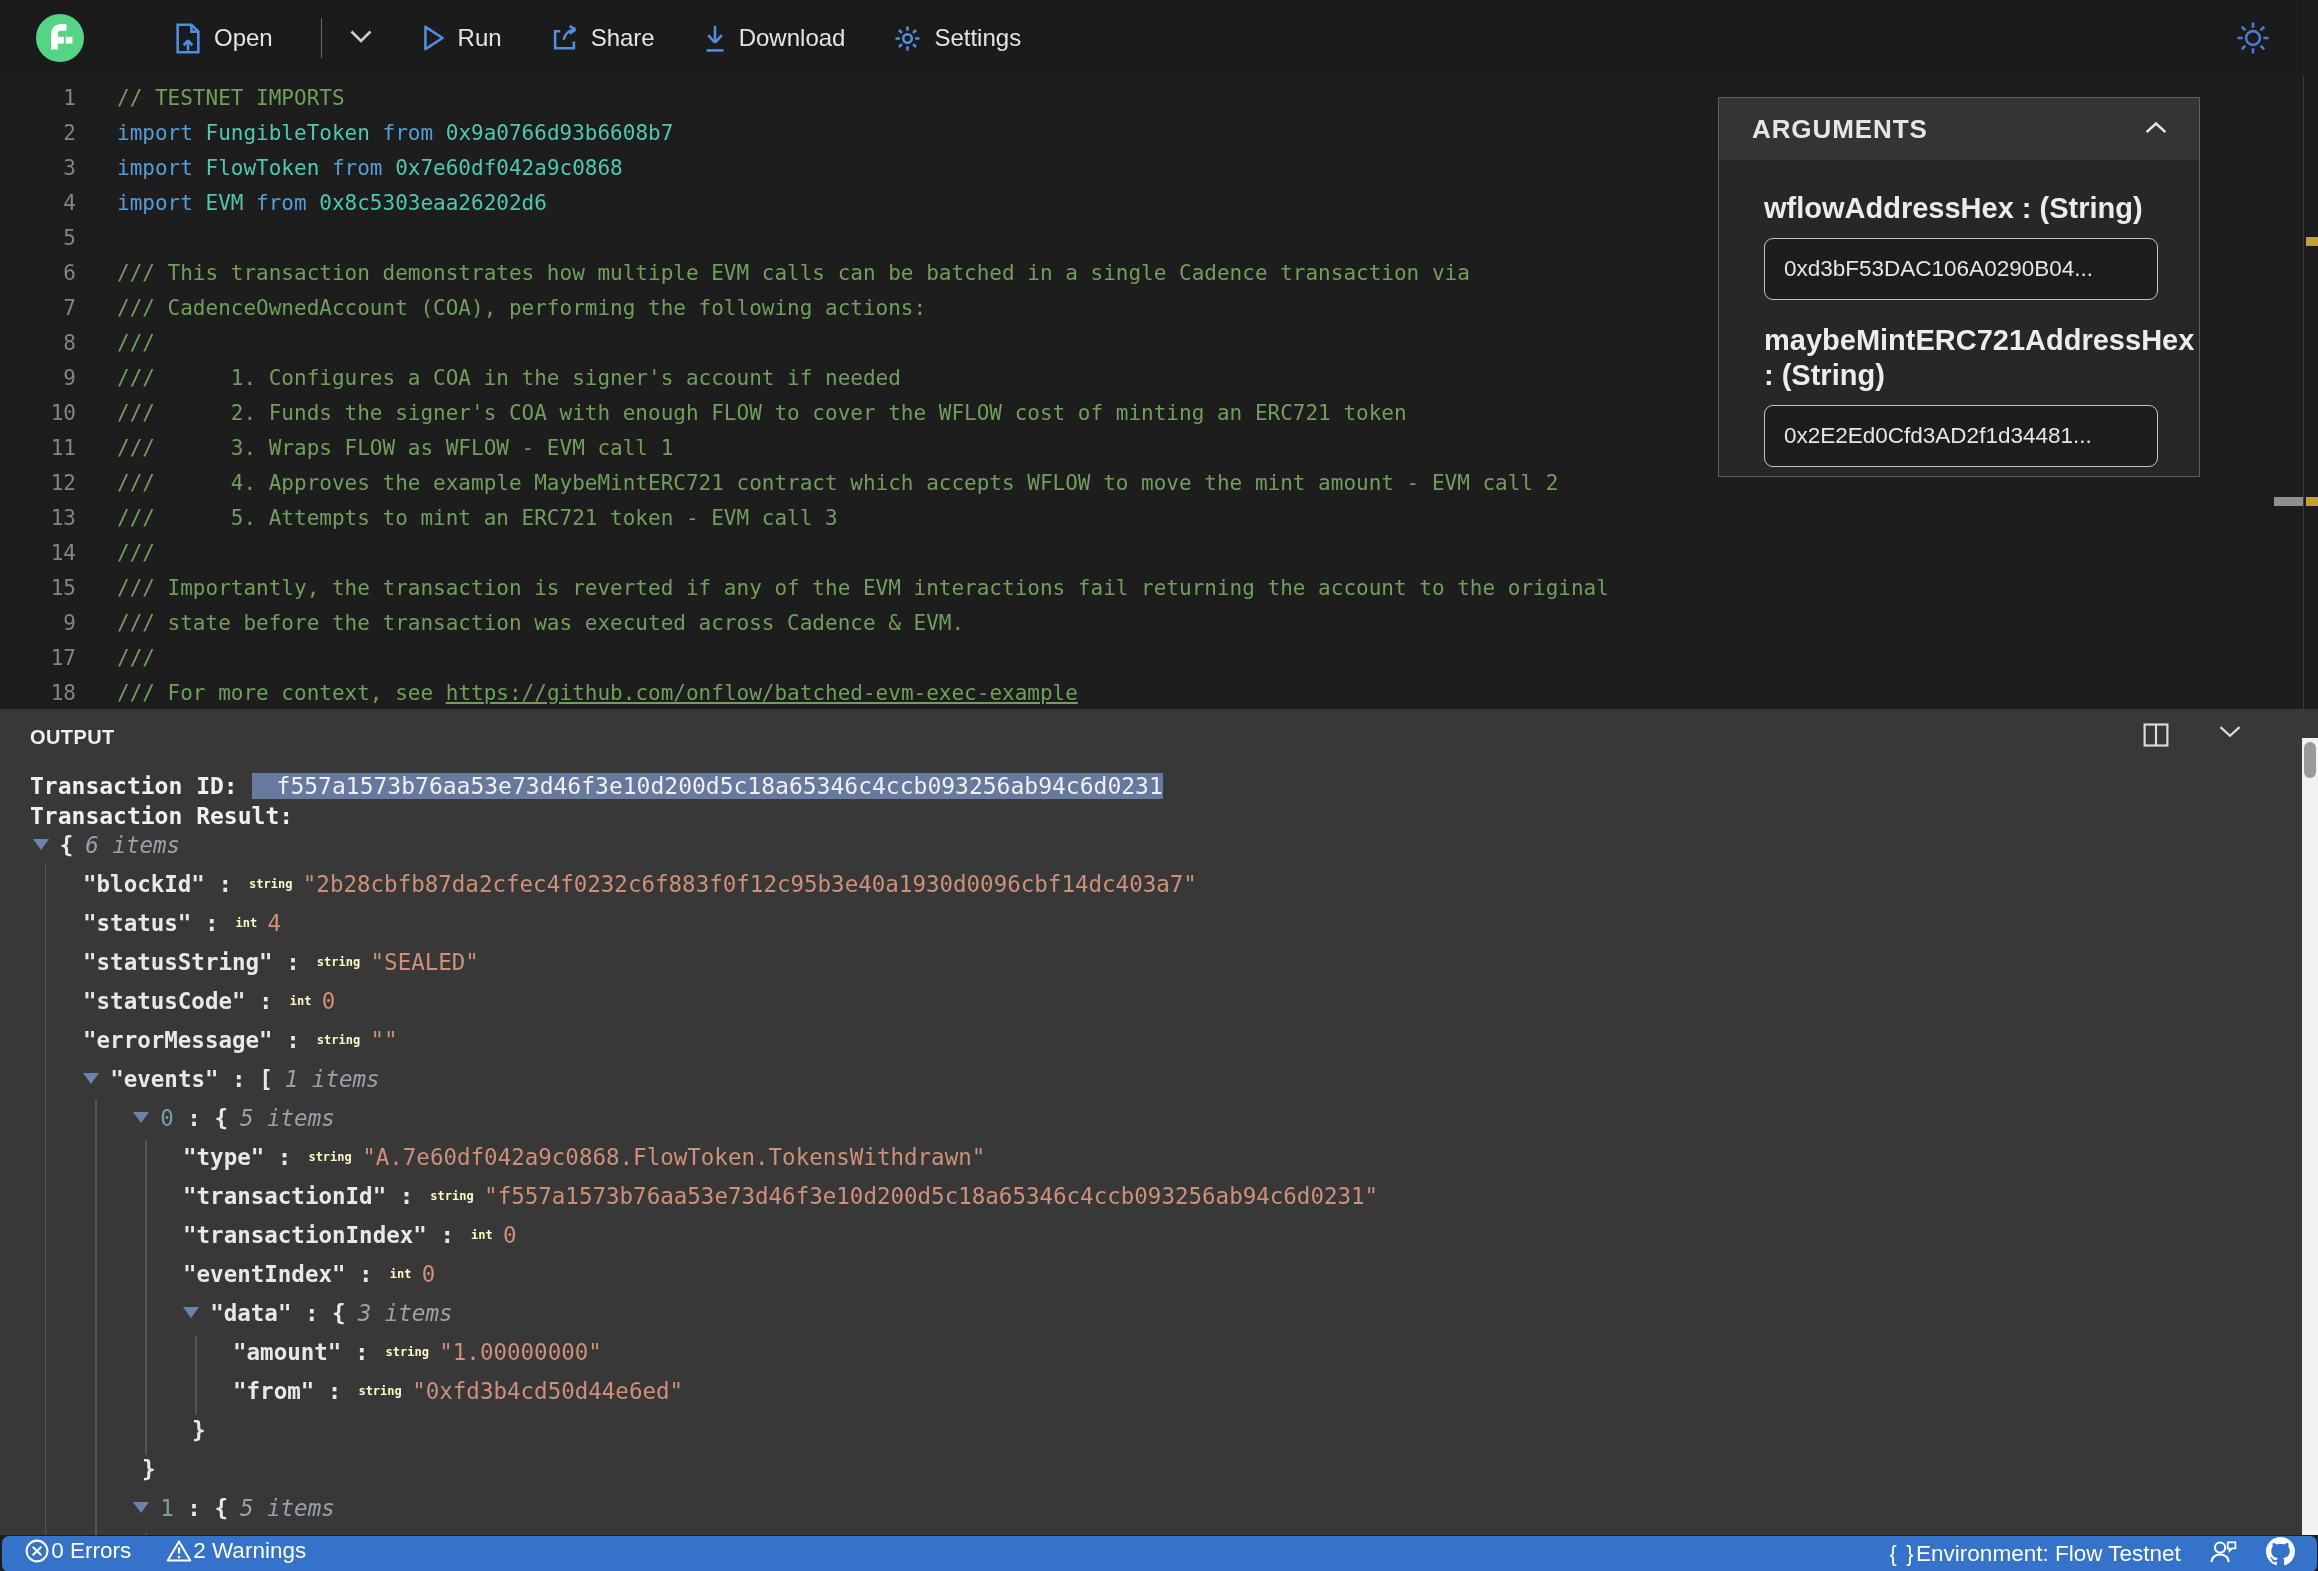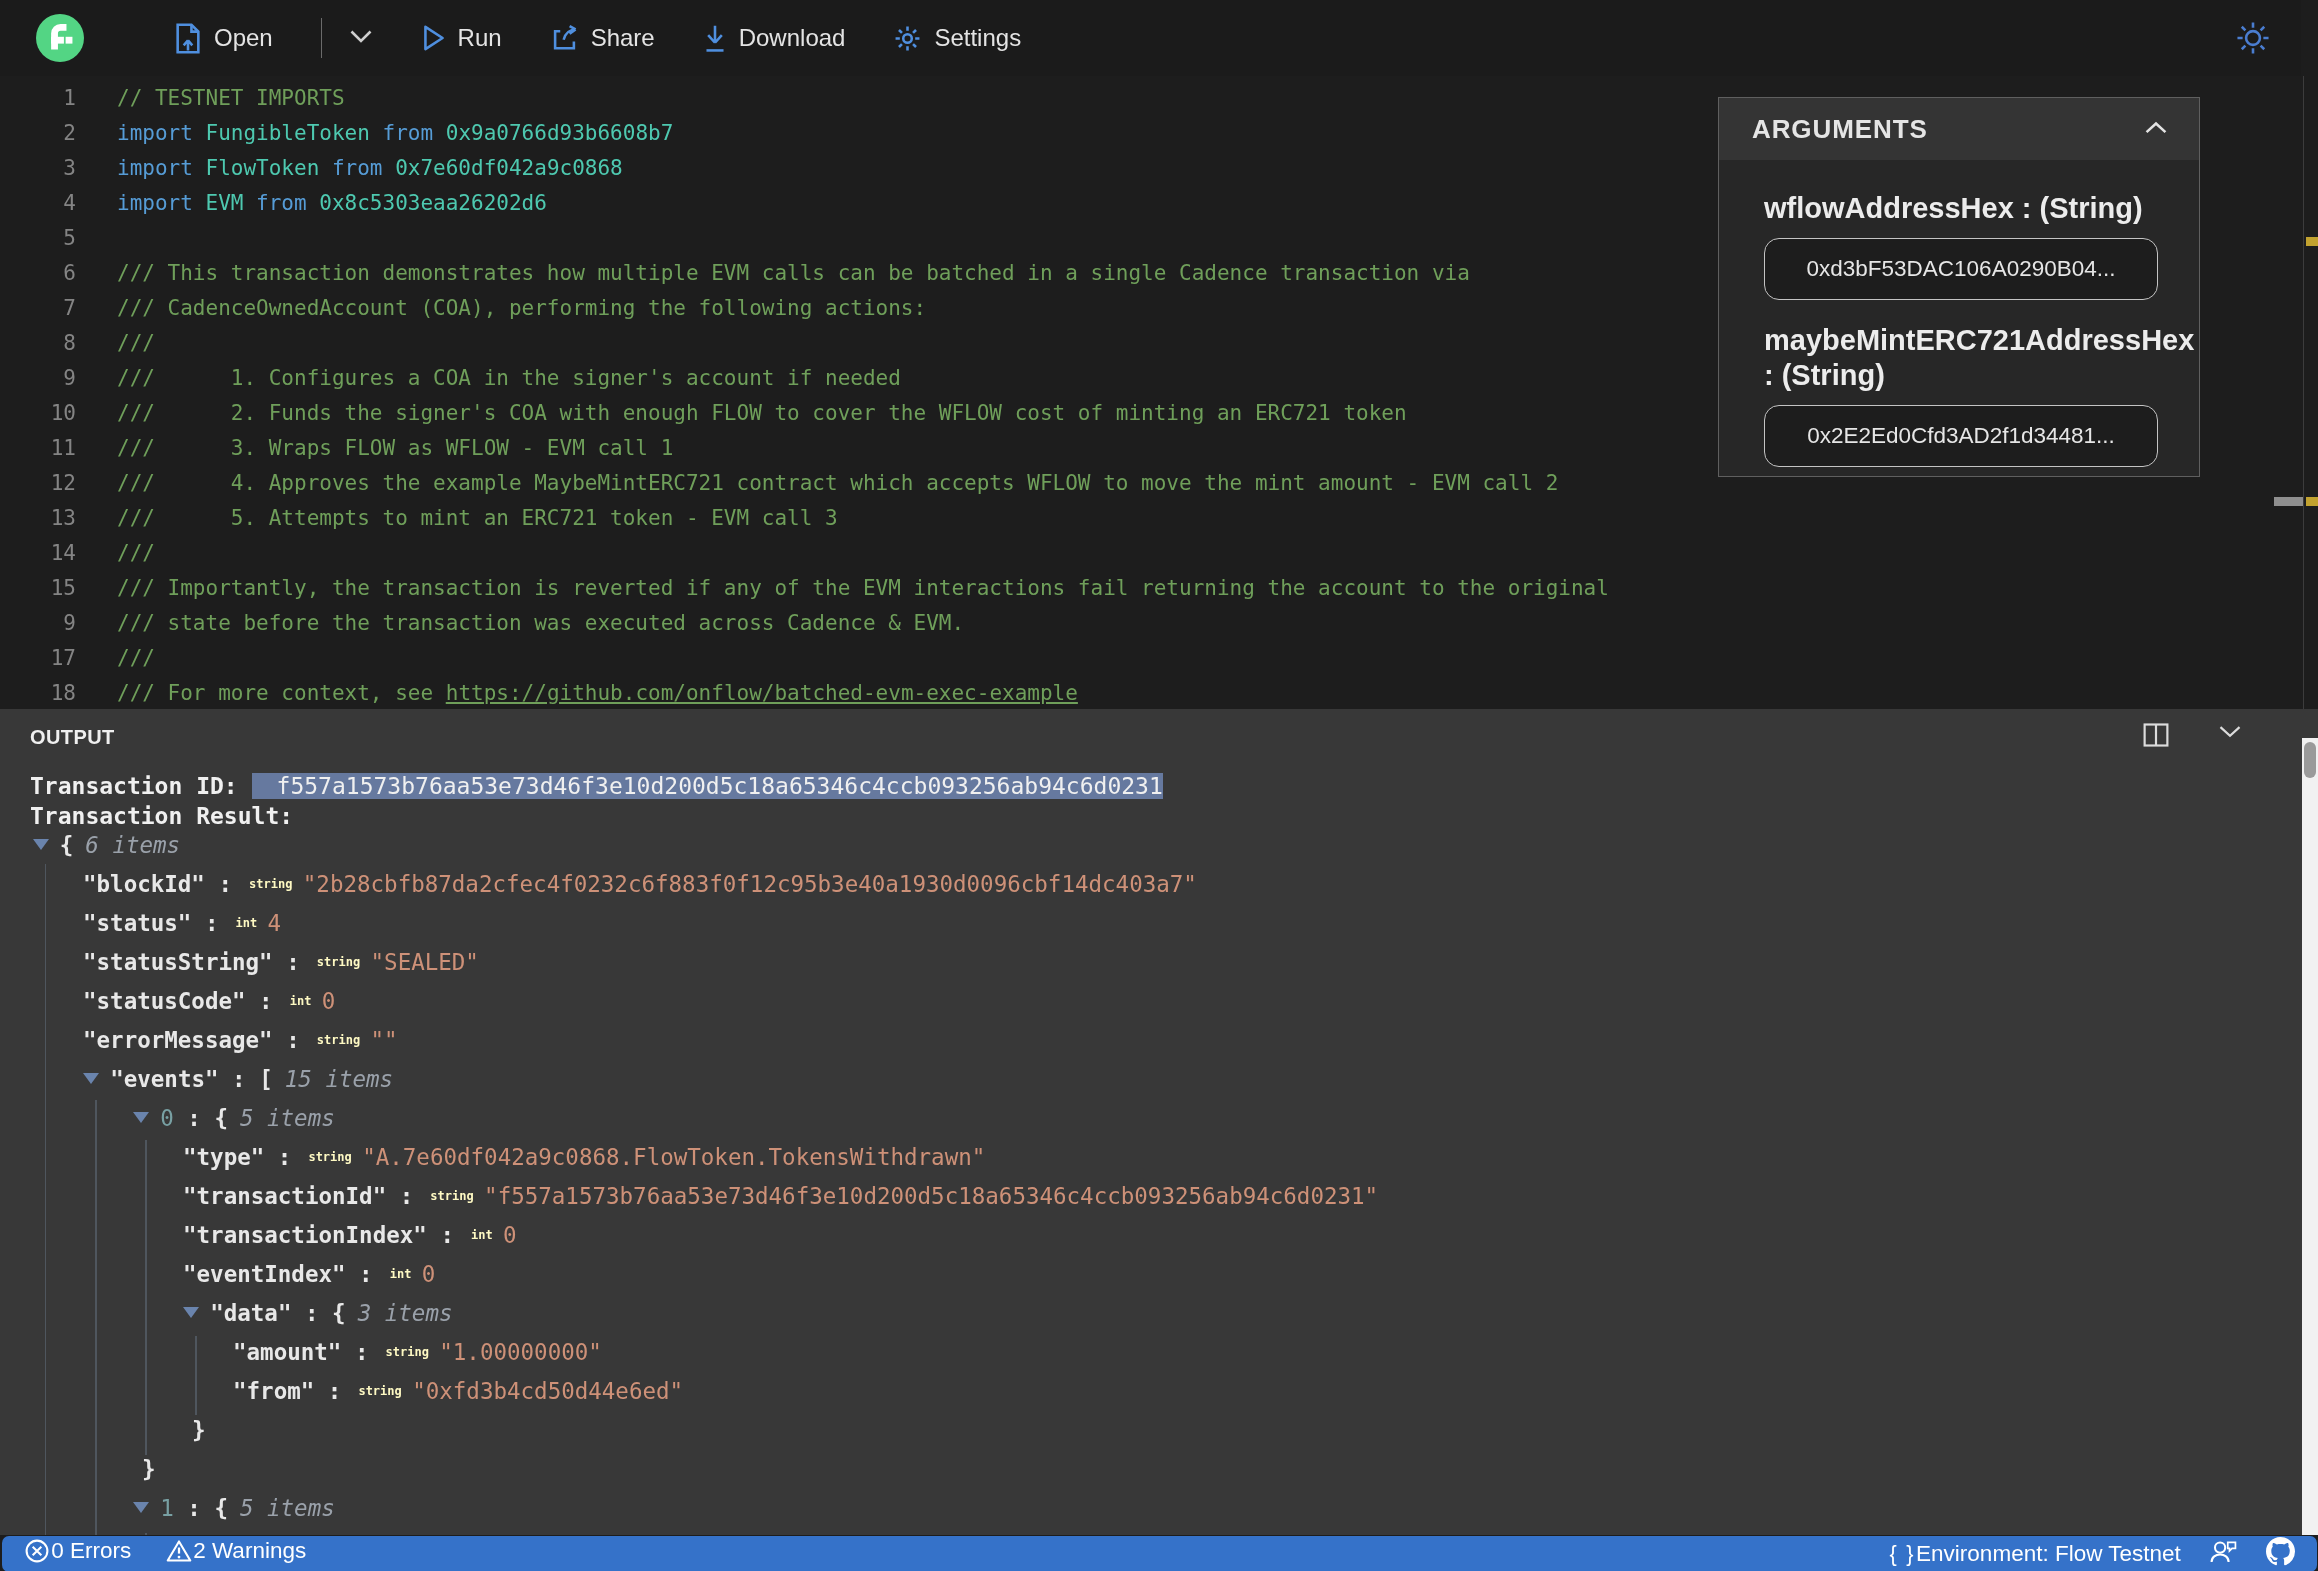--- a/index.html
+++ b/index.html
@@ -37,23 +37,23 @@
 
   
   .args { position:absolute; left:1718px; top:97px; width:482px; height:380px;
           border:0.9px solid #5f5f5f; background:#272727; }
   .args-header { height:62px; background:#343434; display:flex; align-items:center;
                  justify-content:space-between; padding:0 31px 0 33px; cursor:pointer; }
   .args-title { color:#e5e5e5; font-size:26px; font-weight:bold; letter-spacing:0.9px; }
   .args-body { padding:22.5px 41px 0 45px; }
   .arg-label { color:#ececec; font-size:29px; font-weight:600; line-height:35px; margin-top:8.6px; }
   .arg-input { width:100%; height:62px; margin-top:12px; margin-bottom:14px;
-               background:#1d1d1d; border:0.9px solid #c4c4c4; border-radius:15px;
+               background:#1d1d1d; border:0.9px solid #c4c4c4; border-radius:9px;
                color:#e6e6e6; font-size:22.5px; font-family:"Liberation Sans", sans-serif;
-               padding:0 19px; outline:none;text-align:center; }
+               padding:0 19px; outline:none; }
 
   
   .output { position:absolute; left:0; top:709px; width:2319px; height:826px;
             background:#383838; overflow:hidden; }
   .output-title { position:absolute; left:30px; top:17.3px; color:#efefef; font-size:20px;
                   font-weight:bold; letter-spacing:0.4px; }
   .out-icons { position:absolute; right:76px; top:12px; display:flex; gap:47px; }
   .tx-block { position:absolute; left:30px; top:62px; font-family:"DejaVu Sans Mono", monospace;
               font-size:23px; line-height:30px; color:#f0f0f0; font-weight:bold; white-space:pre; }
   .tx-hash { background:#66799f; font-weight:normal;padding-left:25px; }
@@ -221,21 +221,21 @@
     </span>
   </div>
   <div class="tx-block"><span>Transaction ID: </span><span class="tx-hash">f557a1573b76aa53e73d46f3e10d200d5c18a65346c4ccb093256ab94c6d0231</span><br><span>Transaction Result:</span></div>
   <div class="tree" id="tree">
       <div class="trow" style="padding-left: 2.6px;"><span class="tri"></span><span class="tbrace">{</span><span class="titems">6 items</span></div>
       <div class="trow" style="padding-left: 53px;"><span class="tkey">"blockId"</span><span class="tcolon"> : </span><span class="ttype">string</span><span class="tval">"2b28cbfb87da2cfec4f0232c6f883f0f12c95b3e40a1930d0096cbf14dc403a7"</span></div>
       <div class="trow" style="padding-left: 53px;"><span class="tkey">"status"</span><span class="tcolon"> : </span><span class="ttype">int</span><span class="tval">4</span></div>
       <div class="trow" style="padding-left: 53px;"><span class="tkey">"statusString"</span><span class="tcolon"> : </span><span class="ttype">string</span><span class="tval">"SEALED"</span></div>
       <div class="trow" style="padding-left: 53px;"><span class="tkey">"statusCode"</span><span class="tcolon"> : </span><span class="ttype">int</span><span class="tval">0</span></div>
       <div class="trow" style="padding-left: 53px;"><span class="tkey">"errorMessage"</span><span class="tcolon"> : </span><span class="ttype">string</span><span class="tval">""</span></div>
-      <div class="trow" style="padding-left: 53px;"><span class="tri"></span><span class="tkey">"events"</span><span class="tcolon"> : </span><span class="tbrace">[</span><span class="titems">15 items</span></div>
+      <div class="trow" style="padding-left: 53px;"><span class="tri"></span><span class="tkey">"events"</span><span class="tcolon"> : </span><span class="tbrace">[</span><span class="titems">1 items</span></div>
       <div class="trow" style="padding-left: 103px;"><span class="tri"></span><span class="tidx">0</span><span class="tcolon"> : </span><span class="tbrace">{</span><span class="titems">5 items</span></div>
       <div class="trow" style="padding-left: 153px;"><span class="tkey">"type"</span><span class="tcolon"> : </span><span class="ttype">string</span><span class="tval">"A.7e60df042a9c0868.FlowToken.TokensWithdrawn"</span></div>
       <div class="trow" style="padding-left: 153px;"><span class="tkey">"transactionId"</span><span class="tcolon"> : </span><span class="ttype">string</span><span class="tval">"f557a1573b76aa53e73d46f3e10d200d5c18a65346c4ccb093256ab94c6d0231"</span></div>
       <div class="trow" style="padding-left: 153px;"><span class="tkey">"transactionIndex"</span><span class="tcolon"> : </span><span class="ttype">int</span><span class="tval">0</span></div>
       <div class="trow" style="padding-left: 153px;"><span class="tkey">"eventIndex"</span><span class="tcolon"> : </span><span class="ttype">int</span><span class="tval">0</span></div>
       <div class="trow" style="padding-left: 153px;"><span class="tri"></span><span class="tkey">"data"</span><span class="tcolon"> : </span><span class="tbrace">{</span><span class="titems">3 items</span></div>
       <div class="trow" style="padding-left: 203px;"><span class="tkey">"amount"</span><span class="tcolon"> : </span><span class="ttype">string</span><span class="tval">"1.00000000"</span></div>
       <div class="trow" style="padding-left: 203px;"><span class="tkey">"from"</span><span class="tcolon"> : </span><span class="ttype">string</span><span class="tval">"0xfd3b4cd50d44e6ed"</span></div>
       <div class="trow" style="padding-left: 162px;"><span class="tbrace">}</span></div>
       <div class="trow" style="padding-left: 112px;"><span class="tbrace">}</span></div>

